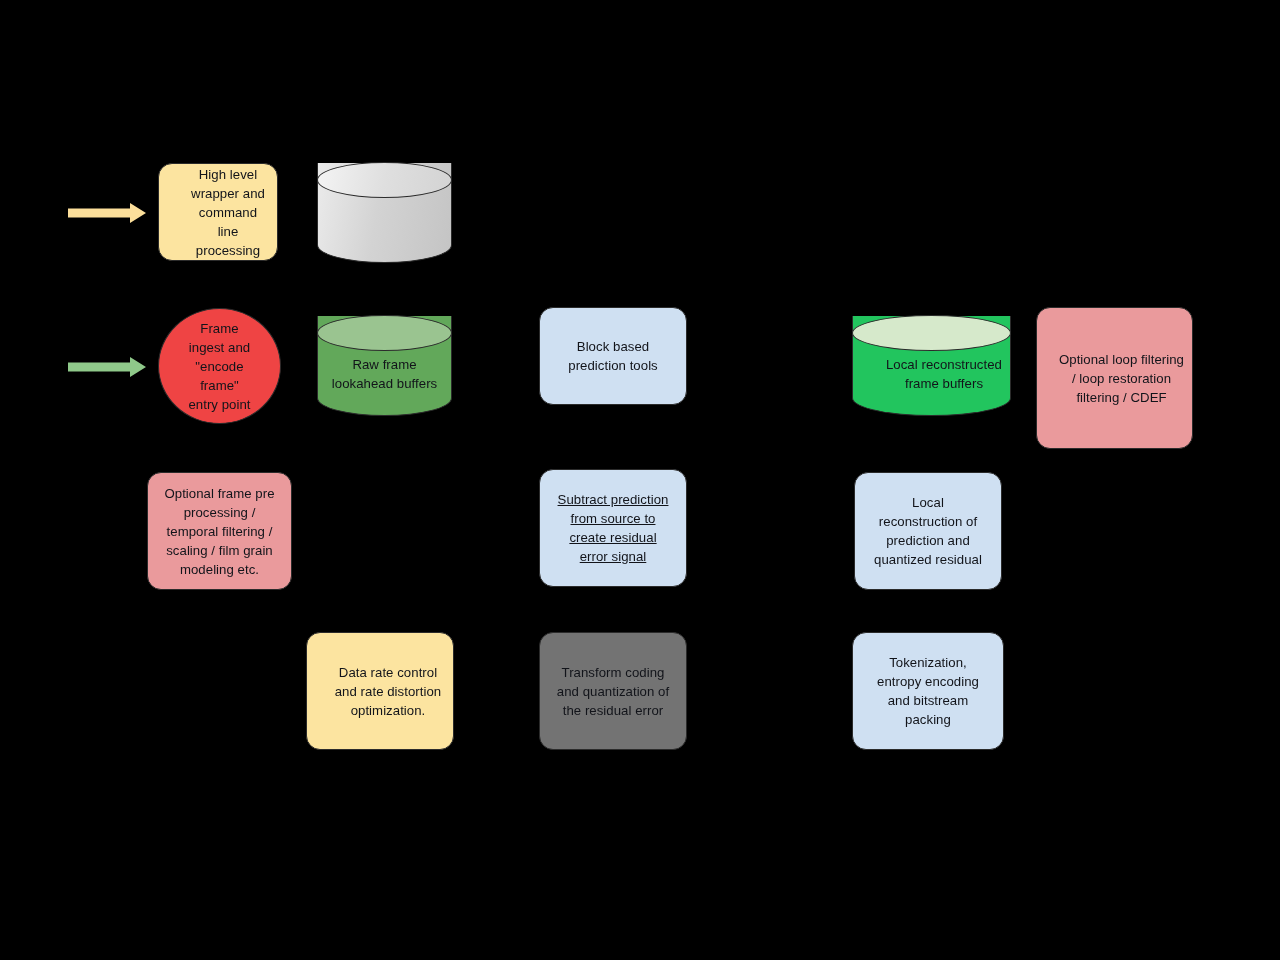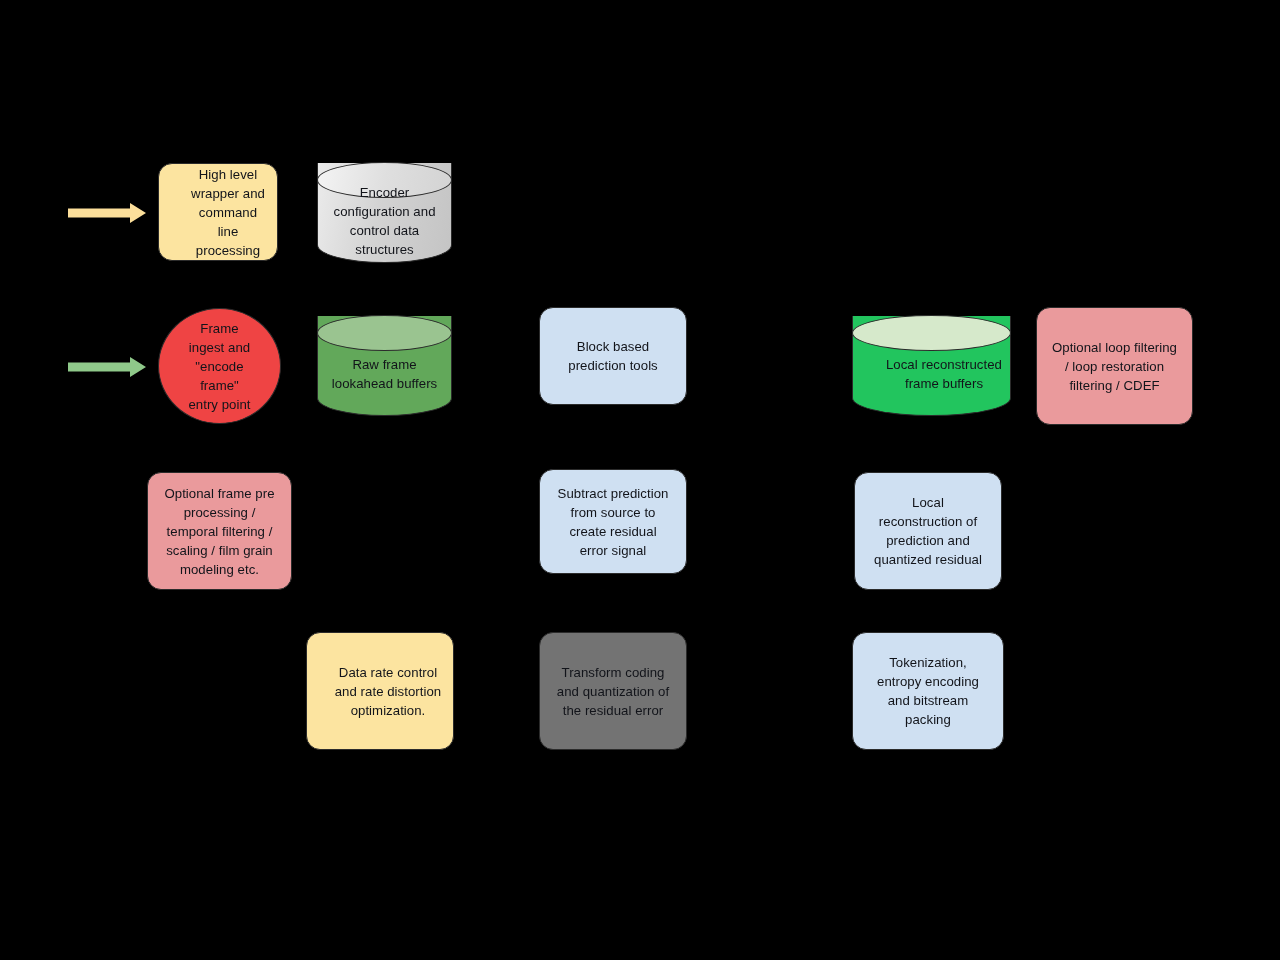--- a/index.html
+++ b/index.html
@@ -96,24 +96,20 @@
 
   <div id="node-layer">
       <div class="node rrect" style="left: 158px; top: 163px; width: 120px; height: 98px; background: rgb(252, 228, 160); padding-left: 20px;">
         <div class="label">High level
 wrapper and
 command line
 processing</div>
       </div>
       <div class="node cyl" style="left: 317px; top: 163px; width: 135px; height: 100px; background: linear-gradient(100deg, rgb(235, 235, 235) 0%, rgb(211, 211, 211) 45%, rgb(196, 196, 196) 100%);">
         <div class="cap" style="background: linear-gradient(100deg, rgb(244, 244, 244) 0%, rgb(223, 223, 223) 50%, rgb(211, 211, 211) 100%);"></div>
-        <div class="label">Encoder
-configuration and
-control data
-structures</div>
       </div>
       <div class="node ellipse" style="left: 158px; top: 308px; width: 123px; height: 116px; background: #ef4444;">
         <div class="label">Frame
 ingest and
 "encode
 frame"
 entry point</div>
       </div>
       <div class="node cyl" style="left: 317px; top: 316px; width: 135px; height: 100px; background: rgb(98, 168, 90);">
         <div class="cap" style="background: rgb(154, 196, 144);"></div>
@@ -122,33 +118,33 @@
       </div>
       <div class="node rrect" style="left: 539px; top: 307px; width: 148px; height: 98px; background: rgb(207, 224, 242);">
         <div class="label">Block based
 prediction tools</div>
       </div>
       <div class="node cyl" style="left: 852px; top: 316px; width: 159px; height: 100px; background: #22c55e; justify-content: flex-end;">
         <div class="cap" style="background: rgb(214, 233, 203);"></div>
         <div class="label">Local reconstructed
 frame buffers</div>
       </div>
-      <div class="node rrect" style="left: 1036px; top: 307px; width: 157px; height: 118px; background: rgb(234, 154, 156);">
+      <div class="node rrect" style="left: 1036px; top: 307px; width: 157px; height: 142px; background: rgb(234, 154, 156); justify-content: flex-end;">
         <div class="label">Optional loop filtering
 / loop restoration
 filtering / CDEF</div>
       </div>
       <div class="node rrect" style="left: 147px; top: 472px; width: 145px; height: 118px; background: rgb(234, 154, 156);">
         <div class="label">Optional frame pre
 processing /
 temporal filtering /
 scaling  / film grain
 modeling etc.</div>
       </div>
-      <div class="node rrect" style="left: 539px; top: 469px; width: 148px; height: 105px; background: rgb(207, 224, 242);">
+      <div class="node rrect" style="left: 539px; top: 469px; width: 148px; height: 118px; background: rgb(207, 224, 242); text-decoration: underline;">
         <div class="label">Subtract prediction
 from source to
 create residual
 error signal</div>
       </div>
       <div class="node rrect" style="left: 854px; top: 472px; width: 148px; height: 118px; background: rgb(207, 224, 242);">
         <div class="label">Local
 reconstruction of
 prediction and
 quantized residual</div>

